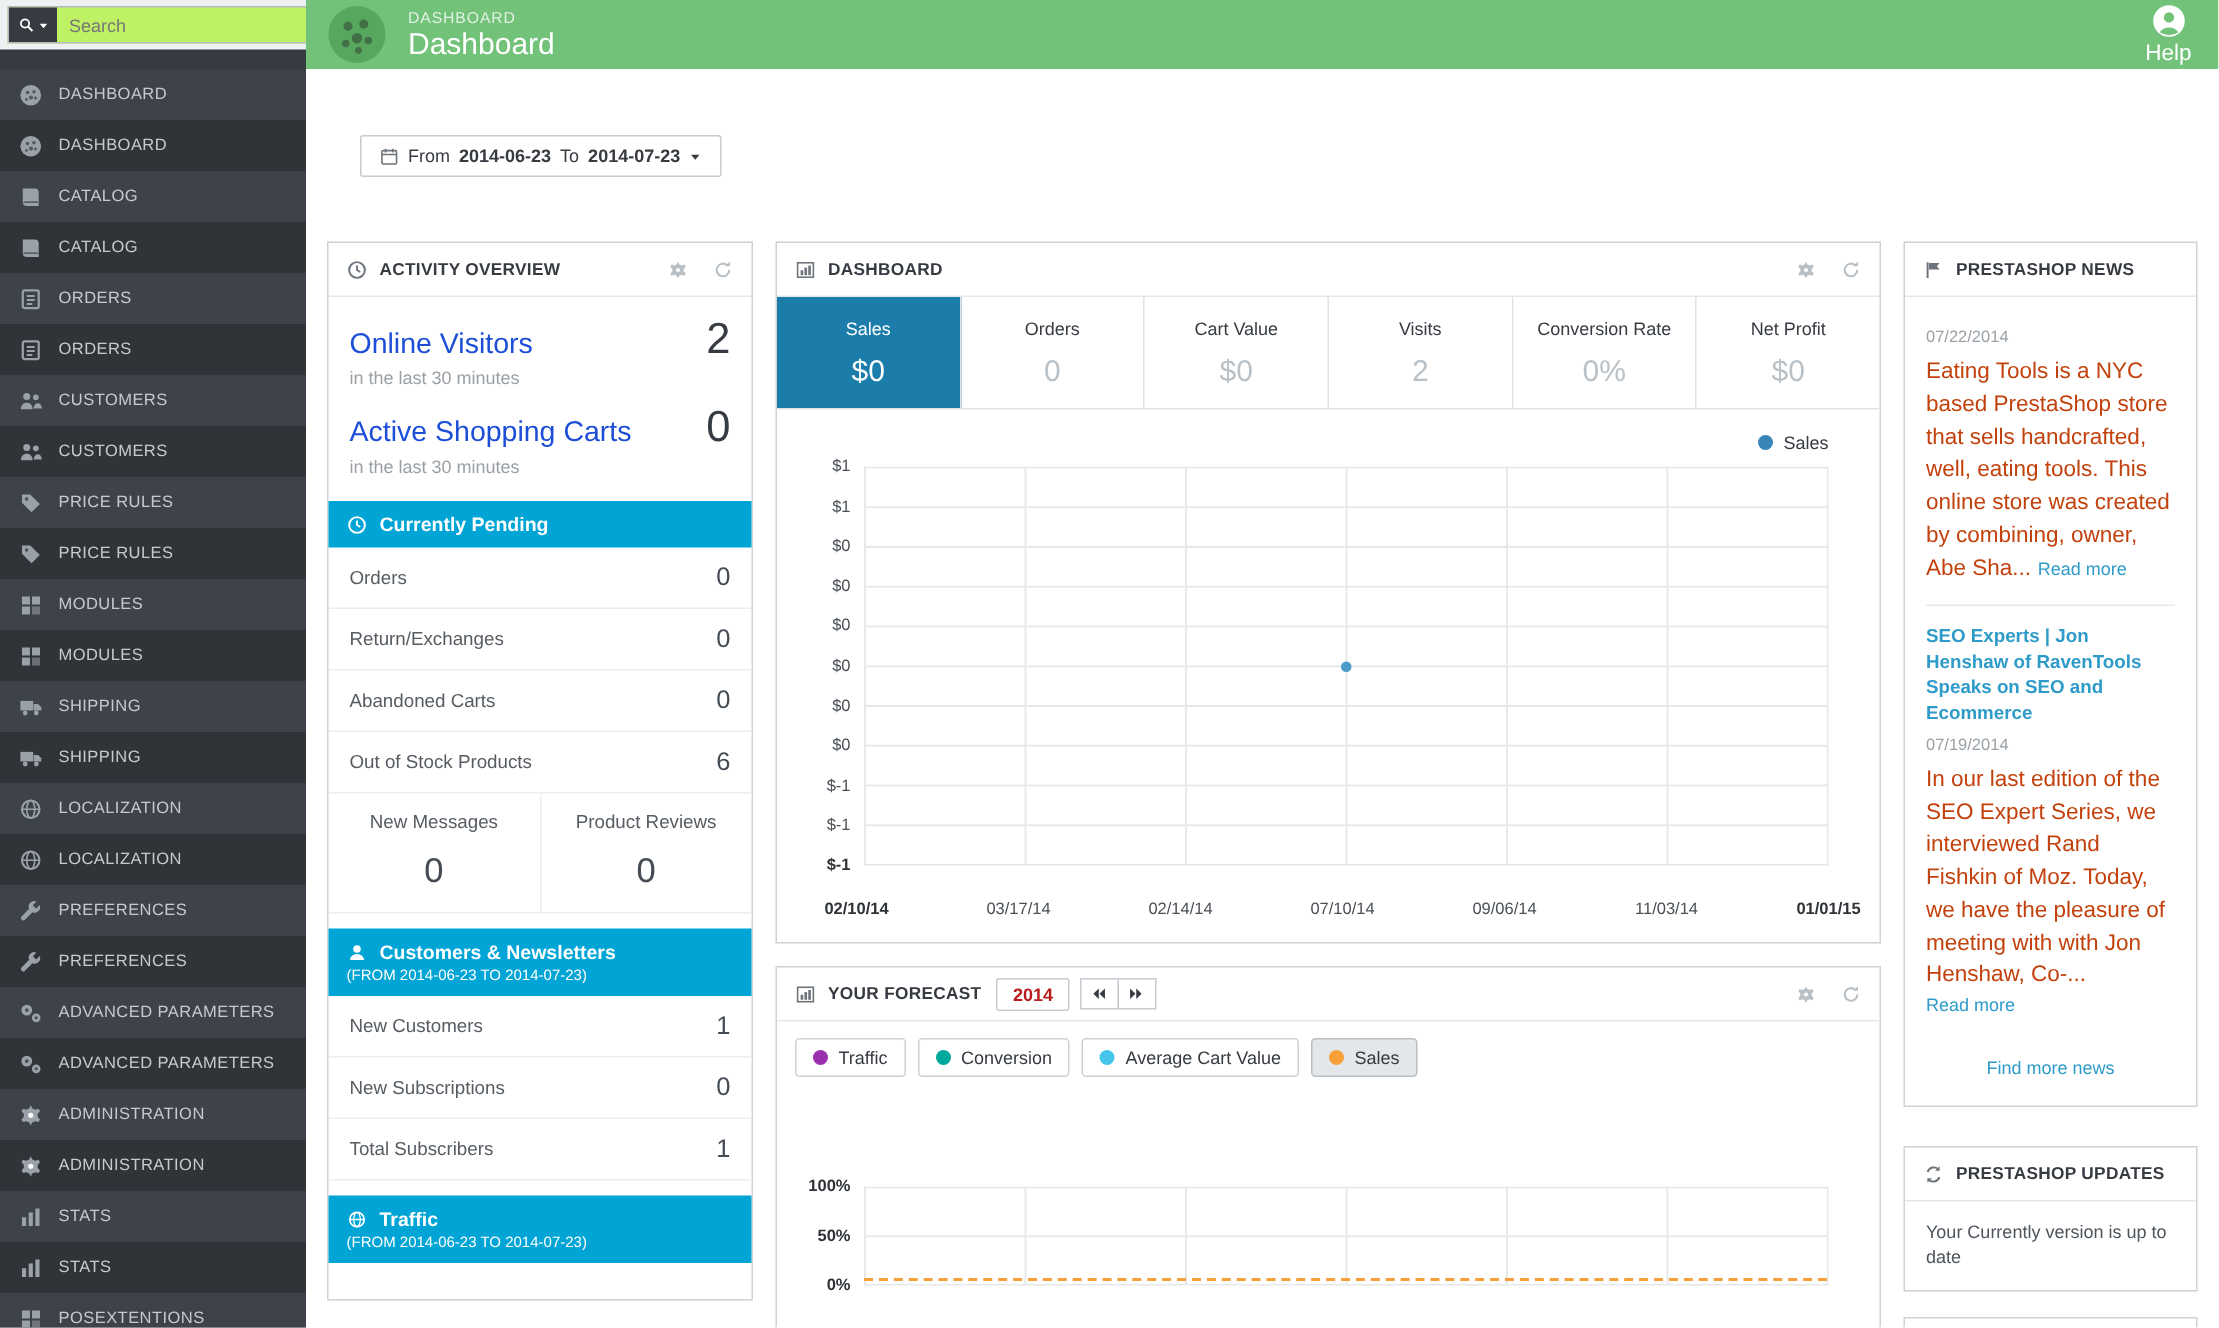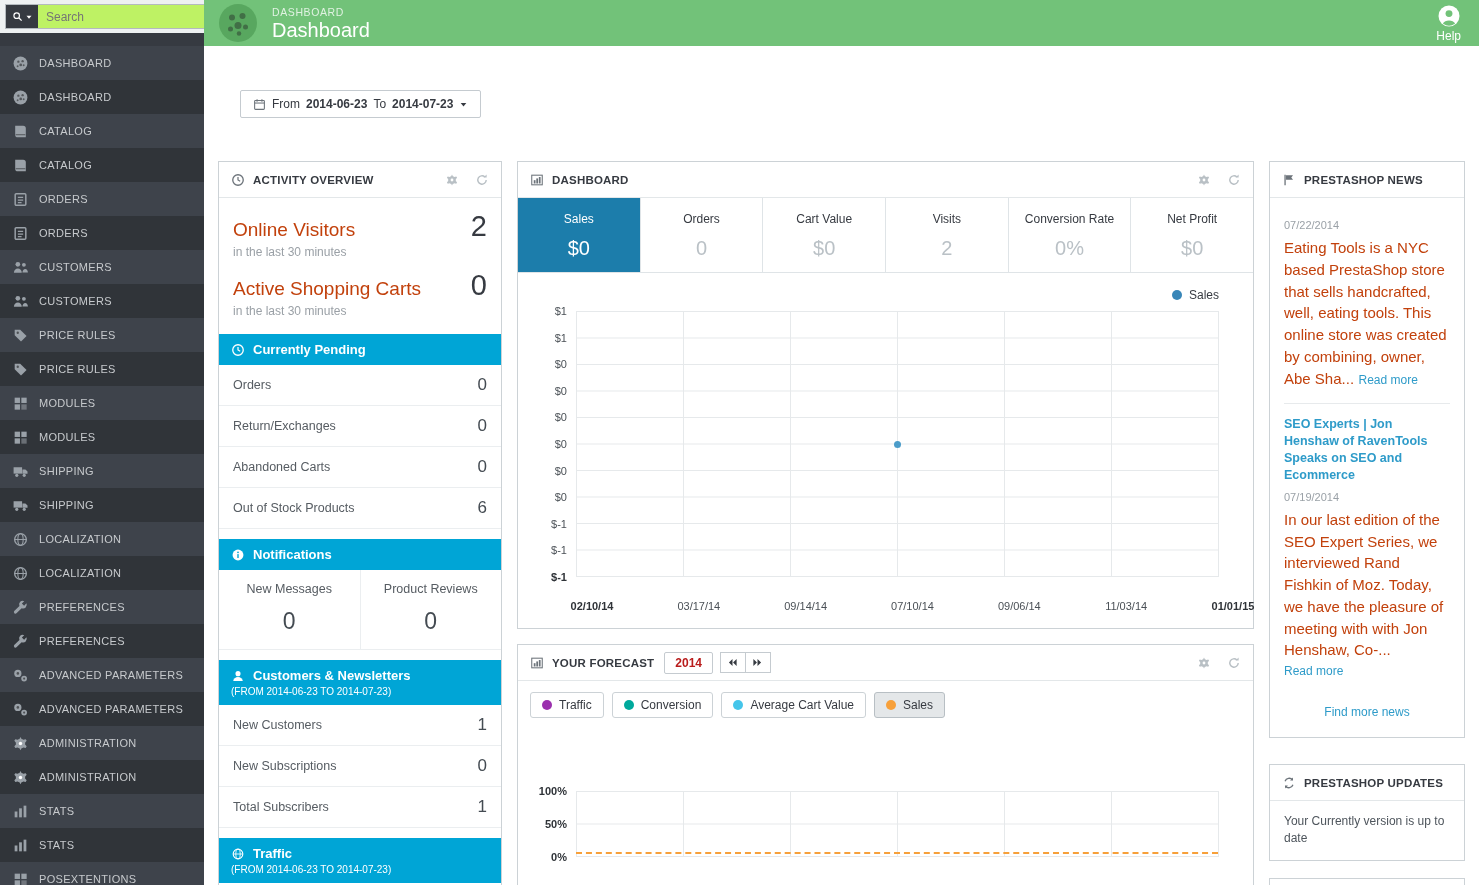--- a/index.html
+++ b/index.html
@@ -24,21 +24,21 @@
 
   
   .main { flex: 1; display: flex; flex-direction: column; min-width: 0; }
   .topbar { height: 46px; background: #72c279; display: flex; align-items: center; padding: 0 18px 0 14px; }
   .logo { width: 40px; height: 40px; flex: none; }
   .tb-titles { margin-left: 14px; display: flex; flex-direction: column; padding-top: 2px; }
   .tb-crumb { font-size: 10.5px; letter-spacing: .6px; color: rgba(255,255,255,.78); }
   .tb-title { font-size: 20px; color: #fff; margin-top: 1px; }
   .tb-help { margin-left: auto; display: flex; flex-direction: column; align-items: center; gap: 1px; color: #fff; }
   .tb-help svg { width: 24px; height: 24px; }
-  .tb-help span { font-size: 12px; }
+  .tb-help span { font-size: 15px; }
 
   .content { flex: 1; background: #ffffff; padding: 0 14px; overflow: hidden; }
 
   
   .toolbar { display: flex; align-items: flex-start; justify-content: space-between; margin: 44px 8px 0 22px; }
   .period-groups { display: flex; gap: 10px; }
   .btn-group { display: flex; }
   .pbtn { border: 1px solid #c5cbd0; background: #fff; padding: 6px 13px; font-size: 12px; color: #363a41; margin-left: -1px; cursor: pointer; font-family: "Liberation Sans", sans-serif; }
   .btn-group .pbtn:first-child { margin-left: 0; border-radius: 2px 0 0 2px; }
   .btn-group .pbtn:last-child { border-radius: 0 2px 2px 0; }
@@ -55,21 +55,21 @@
 
   .panel { background: #fff; border: 1px solid #ccd2d6; }
   .panel-head { display: flex; align-items: center; height: 36px; padding: 0 12px; border-bottom: 1px solid #e3e7e9; color: #363a41; font-size: 11.5px; font-weight: bold; letter-spacing: .2px; }
   .ph-icon { width: 14px; height: 14px; color: #6c737a; margin-right: 8px; flex: none; }
   .ph-actions { margin-left: auto; display: flex; gap: 16px; }
   .ph-actions svg { width: 14px; height: 14px; color: #b9c0c5; cursor: pointer; }
 
   
   .counter-block { padding: 12px 14px 6px; }
   .counter-row { display: flex; align-items: baseline; justify-content: space-between; }
-  .counter-label { font-size: 19px; color: #c2410c; }
+  .counter-label { font-size: 19px; color: #1d4ed8; }
   .counter-value { font-size: 29px; color: #363a41; }
   .counter-sub { font-size: 12px; color: #9aa0a6; margin-top: 2px; }
   .sec-head { background: #00a5d6; color: #fff; padding: 8px 12px; margin-top: 10px; }
   .sec-head-row { display: flex; align-items: center; gap: 8px; font-size: 13px; font-weight: bold; }
   .sec-head-row svg { width: 14px; height: 14px; flex: none; }
   .sec-sub { font-size: 10px; margin-top: 3px; padding-left: 0; }
   .srow { display: flex; align-items: center; justify-content: space-between; padding: 10px 14px; border-bottom: 1px solid #ebeef0; }
   .srow-label { font-size: 12.5px; color: #565c62; }
   .srow-value { font-size: 17px; color: #444b52; }
   .notif-cols { display: flex; border-bottom: 1px solid #ebeef0; }
@@ -94,21 +94,21 @@
   .chart-grid { display: flex; }
   .y-axis { width: 44px; height: 266px; display: flex; flex-direction: column; justify-content: space-between; padding-right: 9px; }
   .yl { height: 0; display: flex; align-items: center; justify-content: flex-end; font-size: 11px; color: #4a5056; }
   .y-axis .yl:last-child { font-weight: bold; color: #2f3338; }
   .plot { position: relative; flex: 1; height: 266px;
     background-image: linear-gradient(to right, #e6e9eb 1px, transparent 1px),
                       linear-gradient(to bottom, #e6e9eb 1px, transparent 1px);
     background-size: 16.6667% 100%, 100% 10%;
     border-right: 1px solid #e6e9eb; border-bottom: 1px solid #e6e9eb; }
   .dot { position: absolute; left: 50%; top: 50%; width: 7px; height: 7px; margin: -3px 0 0 -3px; border-radius: 50%; background: #4b9cc9; }
-  .x-axis { display: flex; justify-content: space-between; margin: 7px 20px 0 53px; padding-left: 21px; }
+  .x-axis { display: flex; justify-content: space-between; margin: 7px 34px 0 53px; }
   .xl { width: 0; display: flex; justify-content: center; }
   .xl span { white-space: nowrap; font-size: 11px; color: #4a5056; }
   .x-axis .xl:first-child span, .x-axis .xl:last-child span { font-weight: bold; color: #2f3338; }
 
   
   .fc-panel { margin-top: 15px; height: 400px; }
   .fc-head-extra { display: flex; align-items: center; gap: 8px; margin-left: 10px; }
   .year-badge { border: 1px solid #c5cbd0; border-radius: 2px; padding: 3px 10px; font-size: 12px; font-weight: bold; color: #b91c1c; background: #fff; cursor: pointer; }
   .nav-group { display: flex; }
   .nav-btn { border: 1px solid #c5cbd0; background: #fff; width: 26px; height: 21px; display: flex; align-items: center; justify-content: center; margin-left: -1px; cursor: pointer; color: #363a41; }
@@ -540,28 +540,20 @@
             </div>
             <div class="srow">
               <span class="srow-label">Abandoned Carts</span>
               <span class="srow-value">0</span>
             </div>
             <div class="srow">
               <span class="srow-label">Out of Stock Products</span>
               <span class="srow-value">6</span>
             </div>
 
-            <div class="sec-head">
-              <div class="sec-head-row">
-                <svg>
-                    <use href="#i-info"></use>
-                  </svg>
-                <span>Notifications</span>
-              </div>
-            </div>
             <div class="notif-cols">
               <div class="notif-col">
                 <div class="notif-label">New Messages</div>
                 <div class="notif-value">0</div>
               </div>
               <div class="notif-col">
                 <div class="notif-label">Product Reviews</div>
                 <div class="notif-value">0</div>
               </div>
             </div>
@@ -674,21 +666,21 @@
               </div>
             </div>
             <div class="x-axis">
               <span class="xl">
                   <span>02/10/14</span>
                 </span>
               <span class="xl">
                   <span>03/17/14</span>
                 </span>
               <span class="xl">
-                  <span>09/14/14</span>
+                  <span>02/14/14</span>
                 </span>
               <span class="xl">
                   <span>07/10/14</span>
                 </span>
               <span class="xl">
                   <span>09/06/14</span>
                 </span>
               <span class="xl">
                   <span>11/03/14</span>
                 </span>

